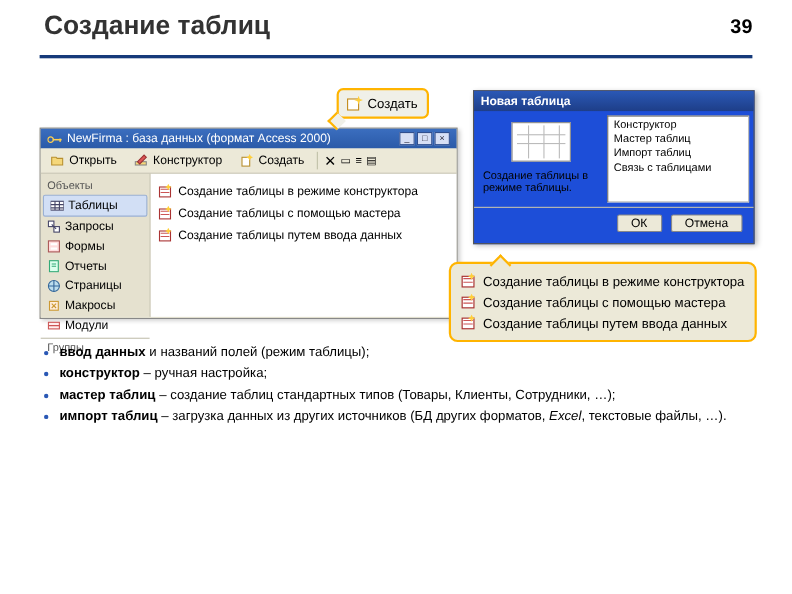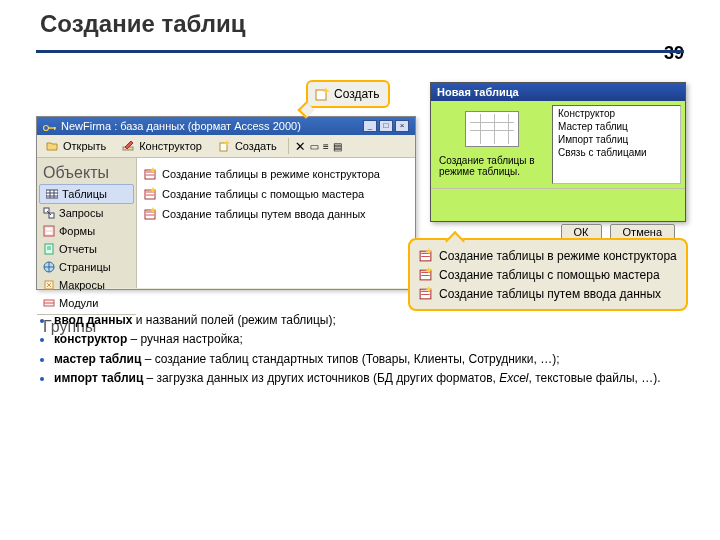--- a/index.html
+++ b/index.html
@@ -21,21 +21,20 @@
     font-size: 24px;
     font-weight: bold;
     color: #333;
   }
   .page-num {
     position: absolute;
     top: 14px;
     right: 36px;
     font-size: 18px;
     font-weight: bold;
-    margin-top: 29px;
   }
   .hr {
     position: absolute;
     top: 50px;
     left: 36px;
     right: 36px;
     height: 3px;
     background: #163a7a;
   }
 
@@ -125,21 +124,21 @@
   .db-body { display: flex; height: calc(100% - 42px); }
   .db-sidebar {
     width: 100px;
     background: #e5e1cf;
     border-right: 1px solid #c3c0af;
     padding-top: 4px;
   }
   .sidebar-hdr {
     padding: 2px 6px;
     color: #555;
-    font-size: 16px;
+    font-size: 10px;
   }
   .sidebar-item {
     display: flex;
     align-items: center;
     gap: 4px;
     padding: 3px 6px;
     cursor: default;
   }
   .sidebar-item.selected {
     background: #d2dff5;
@@ -160,21 +159,21 @@
   }
   .db-list-item svg { width: 14px; height: 14px; flex: none; }
 
   
   .dlg {
     position: absolute;
     top: 82px;
     left: 430px;
     width: 256px;
     height: 140px;
-    background: #bef264;
+    background: #1d4ed8;
     border: 1px solid #555;
     box-shadow: 2px 2px 5px rgba(0,0,0,0.3);
     font-size: 11px;
   }
   .dlg-titlebar {
     background: linear-gradient(#2a58b5, #1e3e88);
     color: #fff;
     padding: 3px 6px;
     font-weight: bold;
   }
@@ -235,21 +234,20 @@
     justify-content: flex-end;
     gap: 8px;
     padding: 6px 10px;
   }
   .dlg-btns button {
     font-size: 11px;
     padding: 1px 12px;
     background: #ece9d8;
     border: 1px solid #888;
     border-radius: 2px;
-    margin-top: 29px;
   }
 
   
   .list-callout {
     position: absolute;
     top: 238px;
     left: 408px;
     width: 280px;
     border: 2px solid #ffb400;
     border-radius: 8px;

